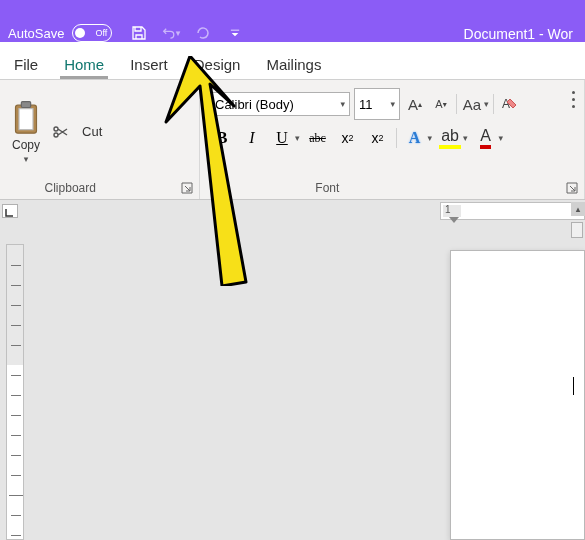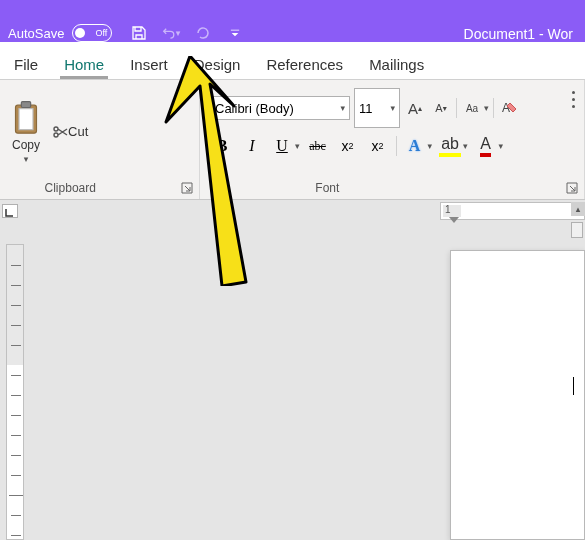--- a/index.html
+++ b/index.html
@@ -24,27 +24,27 @@
 .group-body { flex: 1; display: flex; }
 .group-label { text-align: center; font-size: 12px; color: #555; padding: 2px 0; display: flex; align-items: center; gap: 8px; }
 .launcher { width: 12px; height: 12px; margin-left: auto; }
 
 .paste-col { display: flex; flex-direction: column; align-items: center; justify-content: center; padding: 0 6px; gap: 2px; }
 .paste-icon { width: 28px; height: 36px; }
 .paste-label { font-size: 12px; color: #333; }
 .chev-dn { font-size: 9px; color: #555; }
 
 .clip-rows { display: flex; flex-direction: column; justify-content: center; gap: 6px; padding: 0 4px; }
-.clip-row { display: flex; align-items: center; gap: 0; font-size: 13px; color: #333; cursor: pointer; padding: 2px; }
+.clip-row { display: flex; align-items: center; gap: 14px; font-size: 13px; color: #333; cursor: pointer; padding: 2px; }
 .clip-row svg { width: 16px; height: 16px; }
 
 .font-group { flex: 1; }
 .font-top { display: flex; align-items: center; gap: 4px; padding: 2px 0 6px; }
 .font-select { width: 140px; height: 24px; border: 1px solid #b0b0b0; background: #fff; font-size: 13px; padding: 0 18px 0 4px; position: relative; display: flex; align-items: center; }
-.size-select { width: 46px; height: 40px; border: 1px solid #b0b0b0; background: #fff; font-size: 13px; padding: 0 14px 0 4px; display: flex; align-items: center; position: relative; }
+.size-select { width: 46px; height: 32px; border: 1px solid #b0b0b0; background: #fff; font-size: 13px; padding: 0 14px 0 4px; display: flex; align-items: center; position: relative; }
 .select-arrow { position: absolute; right: 4px; font-size: 9px; color: #555; }
 .btn-ic { width: 22px; height: 22px; display: flex; align-items: center; justify-content: center; cursor: pointer; }
 .split-btn { display: flex; align-items: center; }
 .split-btn .chev-dn { margin-left: 1px; }
 
 .font-bottom { display: flex; align-items: center; gap: 6px; }
 .fmt-btn { width: 24px; height: 24px; display: flex; align-items: center; justify-content: center; cursor: pointer; font-family: "Times New Roman", serif; font-size: 16px; }
 .sep { width: 1px; height: 20px; background: #d0d0d0; }
 
 .doc-area { position: relative; background: #e5e5e5; height: 340px; }
@@ -103,21 +103,20 @@
   </div>
   <div class="titlebar-spacer"></div>
   <div class="doc-title">Document1  -  Wor</div>
 </div>
 
 <div class="tabs">
   <div class="tab">File</div>
   <div class="tab active">Home</div>
   <div class="tab">Insert</div>
   <div class="tab">Design</div>
-  <div class="tab">References</div>
   <div class="tab">Mailings</div>
 </div>
 
 <div class="ribbon">
   <div class="group" style="width:200px">
     <div class="group-body">
       <div class="paste-col">
         <svg class="paste-icon" viewBox="0 0 24 30">
           <rect x="3" y="4" width="18" height="24" rx="2" fill="#b08850" stroke="#8a6a3c"></rect>
           <rect x="6" y="7" width="12" height="18" fill="#fff" stroke="#bbb"></rect>
@@ -151,21 +150,21 @@
           <span class="select-arrow">▾</span>
         </div>
         <div class="size-select">
           <span>11</span>
           <span class="select-arrow">▾</span>
         </div>
         <div class="btn-ic" style="font-size:15px;color:#444">A<sup style="font-size:8px">▴</sup></div>
         <div class="btn-ic" style="font-size:11px;color:#444">A<sup style="font-size:8px">▾</sup></div>
         <div class="sep"></div>
         <div class="split-btn">
-          <span class="btn-ic" style="font-size:10px;color:#444">Aa</span>
+          <span class="btn-ic" style="font-size:15px;color:#444">Aa</span>
           <span class="chev-dn">▾</span>
         </div>
         <div class="sep"></div>
         <div class="btn-ic">
           <svg viewBox="0 0 18 18" width="18" height="18">
               <text x="2" y="13" font-size="12" fill="#444" font-family="serif">A</text>
               <path d="M10 4l6 6-3 3-6-6z" fill="#e88" stroke="#c55"></path>
             </svg>
         </div>
       </div>

